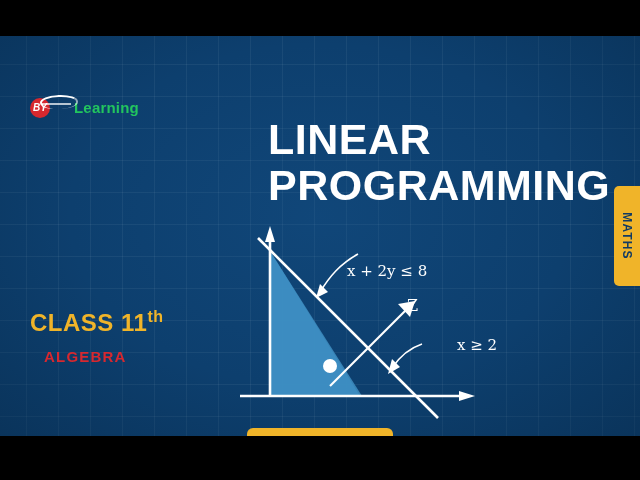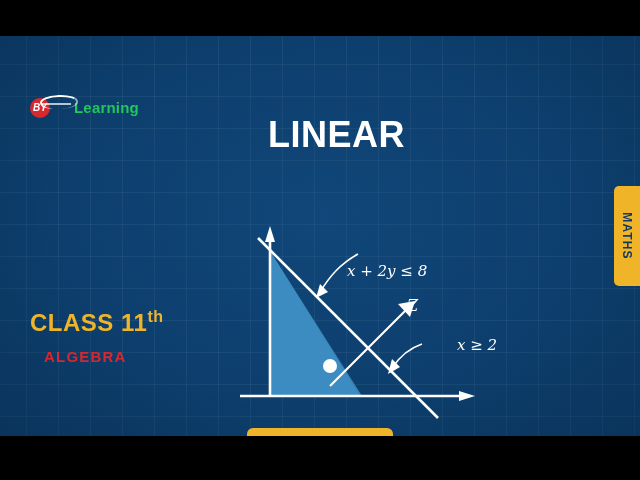--- a/index.html
+++ b/index.html
@@ -122,21 +122,21 @@
     margin-left: 14px;
   }
 
   
   .title {
     position: absolute;
     left: 268px;
     top: 80px;
     width: 330px;
     color: #ffffff;
-    font-size: 36px;
+    font-size: 43px;
     font-weight: bold;
     line-height: 1.08;
     letter-spacing: 0.5px;
     text-align: left;
   }
   .title-line2 { display: block; }
 
   
   .class-label {
     position: absolute;
@@ -209,21 +209,20 @@
     left: 210px;
     top: 160px;
     width: 300px;
     height: 240px;
   }
   .diagram svg { display: block; }
   .math-label {
     position: absolute;
     color: #ffffff;
     font-family: "DejaVu Serif", serif;
-    font-style: italic;
     font-size: 15px;
     white-space: nowrap;
   }
   .lbl-ineq1 { left: 137px; top: 66px; }
   .lbl-z { left: 197px; top: 100px; font-size: 16px; }
   .lbl-ineq2 { left: 215px; top: 140px; margin-left: 32px; }
 </style>
 </head>
 <body>
 
@@ -241,20 +240,21 @@
         <div class="logo-dot"></div>
         <div class="logo-dot-text">BY</div>
         <div class="logo-swoosh"></div>
         <div class="logo-swoosh-line"></div>
       </div>
       <div class="logo-text">Learning</div>
     </div>
 
     <div class="title">
       <span>LINEAR</span>
+      <span class="title-line2">PROGRAMMING</span>
     </div>
 
     <div class="class-label">
       <span>CLASS 11</span><sup>th</sup>
     </div>
 
     <div class="subject-label">ALGEBRA</div>
 
     <div class="side-tab">
       <span>MATHS</span>

